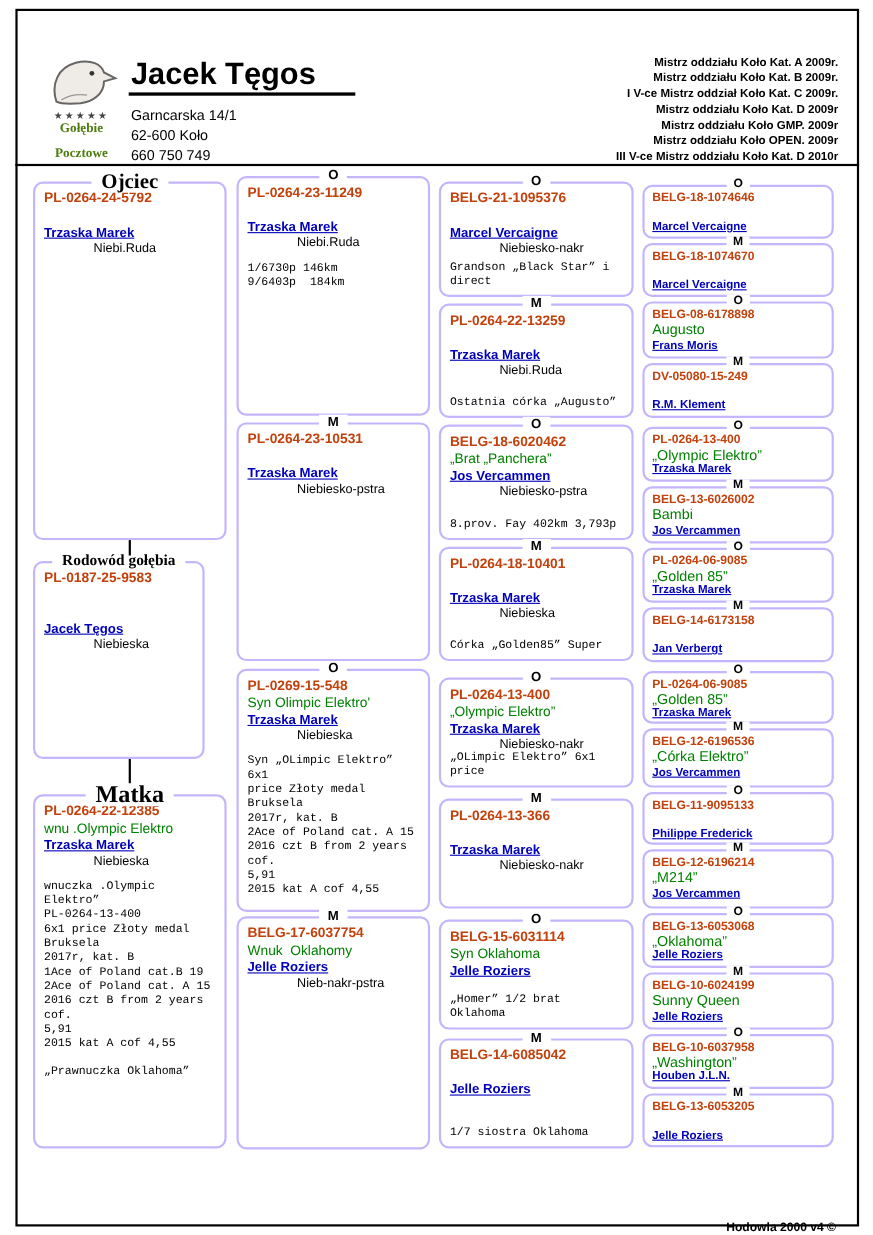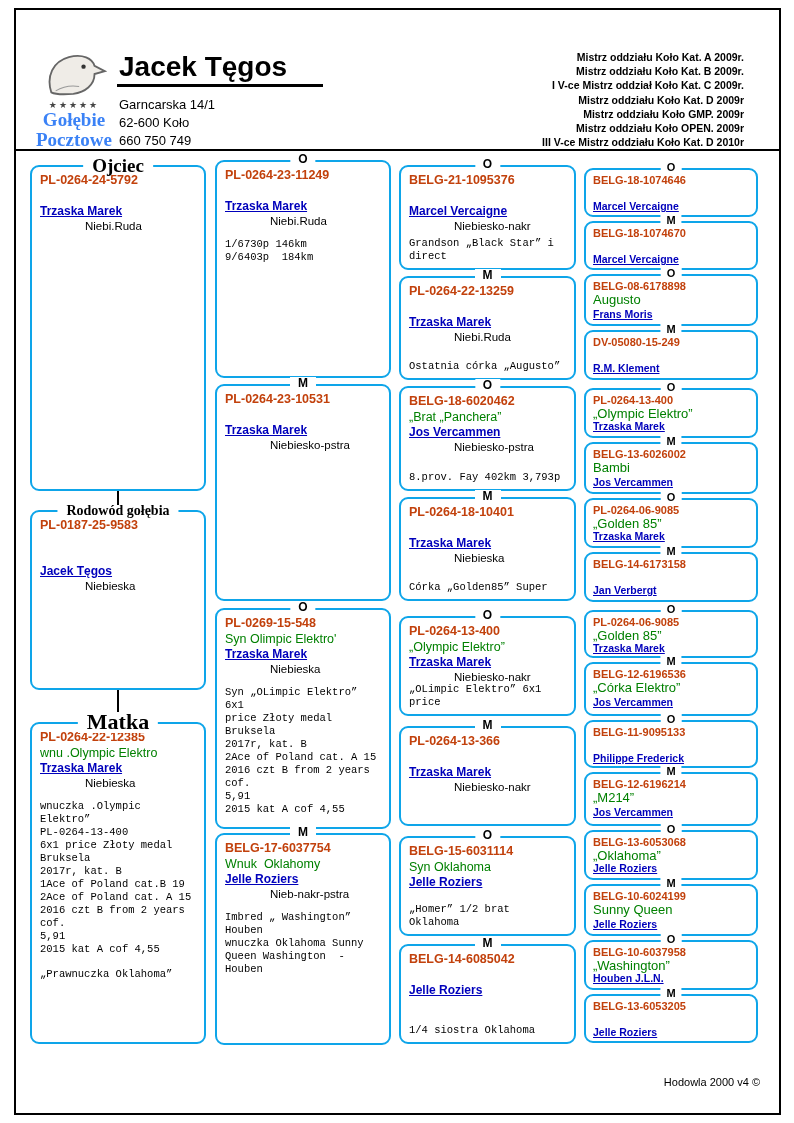--- a/index.html
+++ b/index.html
@@ -7,30 +7,30 @@
     width:794px;height:1123px;position:relative;background:#ffffff;
     font-family:"Liberation Sans", sans-serif;color:#000;overflow:hidden;
   }
   .page-border{position:absolute;left:14px;top:8px;width:763px;height:1103px;border:2px solid #000;}
   .header-divider{position:absolute;left:14px;top:149px;width:767px;border-top:2px solid #000;}
 
   
   .logo{position:absolute;left:30px;top:48px;width:88px;text-align:center;line-height:1;}
   .logo svg{width:66px;height:52px;display:block;margin:0 auto;}
   .logo .stars{font-size:9px;letter-spacing:2px;color:#444;margin-top:1px;}
-  .logo .logo-l1,.logo .logo-l2{font-weight:bold;font-size:19px;color:#3b82f6;font-family:"Liberation Serif",serif;}
-  .logo .logo-l2{margin-top:1px;}
+  .logo .logo-l1,.logo .logo-l2{font-weight:bold;font-size:12px;color:#4d7c0f;font-family:"Liberation Serif",serif;}
+  .logo .logo-l2{margin-top:11px;}
   .owner-name{position:absolute;left:117px;top:52px;font-size:28px;font-weight:bold;
     border-bottom:3px solid #000;padding:0 36px 3px 2px;line-height:1.05;}
   .address{position:absolute;left:119px;top:96px;font-size:13px;line-height:1.4;}
-  .achievements{position:absolute;right:50px;top:50px;text-align:right;font-size:10.5px;font-weight:bold;line-height:1.35;}
-  .footer{position:absolute;right:34px;top:1076px;font-size:11px;}
+  .achievements{position:absolute;right:32px;top:50px;text-align:right;font-size:10.5px;font-weight:bold;line-height:1.35;}
+  .footer{position:absolute;right:34px;top:1110px;font-size:11px;font-weight:bold;}
 
   
-  .pbox{position:absolute;border:2px solid #0ea5e9;border-radius:9px;background:#fff;box-sizing:border-box;
+  .pbox{position:absolute;border:2px solid #c4b5fd;border-radius:9px;background:#fff;box-sizing:border-box;
     padding:6px 8px 4px;display:flex;flex-direction:column;}
   .marker{position:absolute;top:-9px;left:50%;transform:translateX(-50%);background:#fff;
     padding:0 8px;font-weight:bold;font-size:12px;line-height:1;}
   .btitle{position:absolute;left:50%;transform:translateX(-50%);background:#fff;padding:0 9px;
     font-family:"Liberation Serif",serif;font-weight:bold;white-space:nowrap;line-height:1;}
   .t-med{font-size:19px;top:-11px;}
   .t-small{font-size:14px;top:-8px;}
   .t-big{font-size:22px;top:-13px;}
   .ring{color:#c2410c;font-weight:bold;font-size:12.5px;line-height:1.25;white-space:pre-wrap;}
   .nick{color:#008000;font-size:12.5px;line-height:1.2;min-height:15px;white-space:pre-wrap;}
@@ -84,21 +84,21 @@
 <div class="header-divider"></div>
 
 <div id="pedigree">
     <div class="pbox gen1" style="left: 30px; top: 165px; width: 176px; height: 326px;">
       <span class="btitle t-med">Ojciec</span>
       <div class="ring">PL-0264-24-5792</div>
       <div class="nick"></div>
       <div class="breeder">Trzaska Marek</div>
       <div class="plumage">Niebi.Ruda</div>
     </div>
-    <div class="pbox gen1 subject" style="left: 30px; top: 510px; width: 176px; height: 180px;">
+    <div class="pbox gen1 subject" style="left: 30px; top: 510px; width: 156px; height: 180px;">
       <span class="btitle t-small">Rodowód gołębia</span>
       <div class="ring">PL-0187-25-9583</div>
       <div class="nick"></div>
       <div class="breeder">Jacek Tęgos</div>
       <div class="plumage">Niebieska</div>
     </div>
     <div class="pbox gen1" style="left: 30px; top: 722px; width: 176px; height: 322px;">
       <span class="btitle t-big">Matka</span>
       <div class="ring">PL-0264-22-12385</div>
       <div class="nick">wnu .Olympic Elektro</div>
@@ -151,25 +151,20 @@
         <div class="desc-line">5,91</div>
         <div class="desc-line">2015 kat A cof 4,55</div>
       </div>
     </div>
     <div class="pbox gen2" style="left: 215px; top: 833px; width: 176px; height: 212px;">
       <span class="marker">M</span>
       <div class="ring">BELG-17-6037754</div>
       <div class="nick">Wnuk  Oklahomy</div>
       <div class="breeder">Jelle Roziers</div>
       <div class="plumage">Nieb-nakr-pstra</div>
-      <div class="desc">
-        <div class="desc-line">Imbred „ Washington” Houben</div>
-        <div class="desc-line">wnuczka Oklahoma Sunny</div>
-        <div class="desc-line">Queen Washington  - Houben</div>
-      </div>
     </div>
     <div class="pbox gen3" style="left: 399px; top: 165px; width: 177px; height: 105px;">
       <span class="marker">O</span>
       <div class="ring">BELG-21-1095376</div>
       <div class="nick"></div>
       <div class="breeder">Marcel Vercaigne</div>
       <div class="plumage">Niebiesko-nakr</div>
       <div class="desc">
         <div class="desc-line">Grandson „Black Star” i direct</div>
       </div>
@@ -229,21 +224,21 @@
       <div class="desc">
         <div class="desc-line">„Homer” 1/2 brat Oklahoma</div>
       </div>
     </div>
     <div class="pbox gen3" style="left: 399px; top: 944px; width: 177px; height: 100px;">
       <span class="marker">M</span>
       <div class="ring">BELG-14-6085042</div>
       <div class="nick"></div>
       <div class="breeder">Jelle Roziers</div>
       <div class="desc">
-        <div class="desc-line">1/4 siostra Oklahoma</div>
+        <div class="desc-line">1/7 siostra Oklahoma</div>
       </div>
     </div>
     <div class="pbox gen4" style="left: 584px; top: 168px; width: 174px; height: 49px;">
       <span class="marker">O</span>
       <div class="ring">BELG-18-1074646</div>
       <div class="nick"></div>
       <div class="breeder">Marcel Vercaigne</div>
     </div>
     <div class="pbox gen4" style="left: 584px; top: 221px; width: 174px; height: 49px;">
       <span class="marker">M</span>

